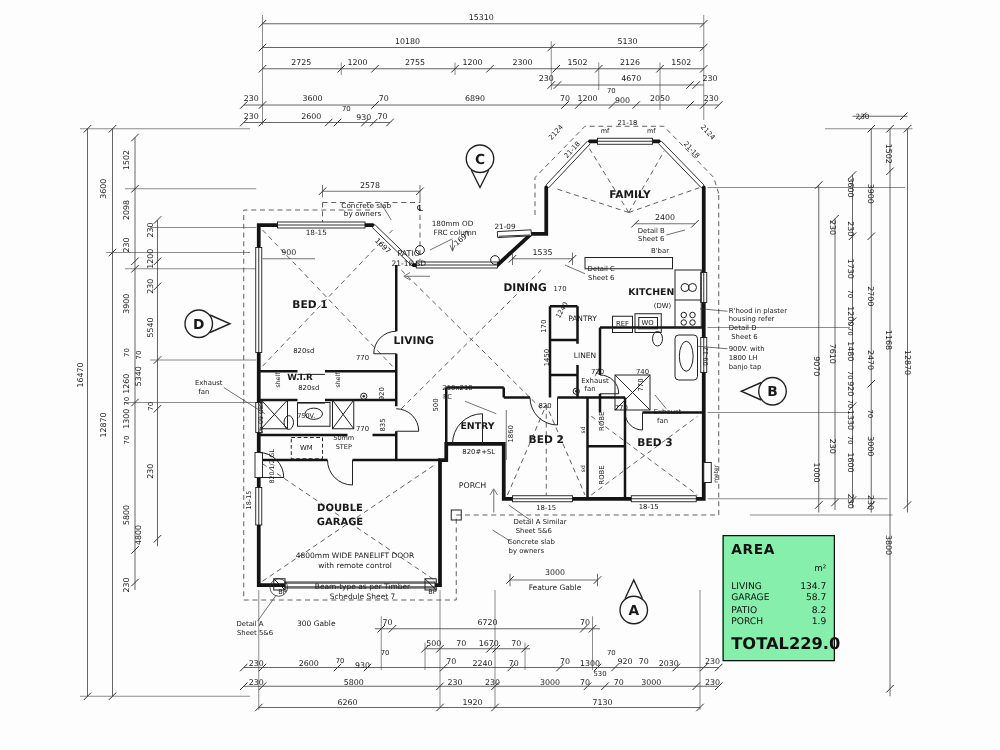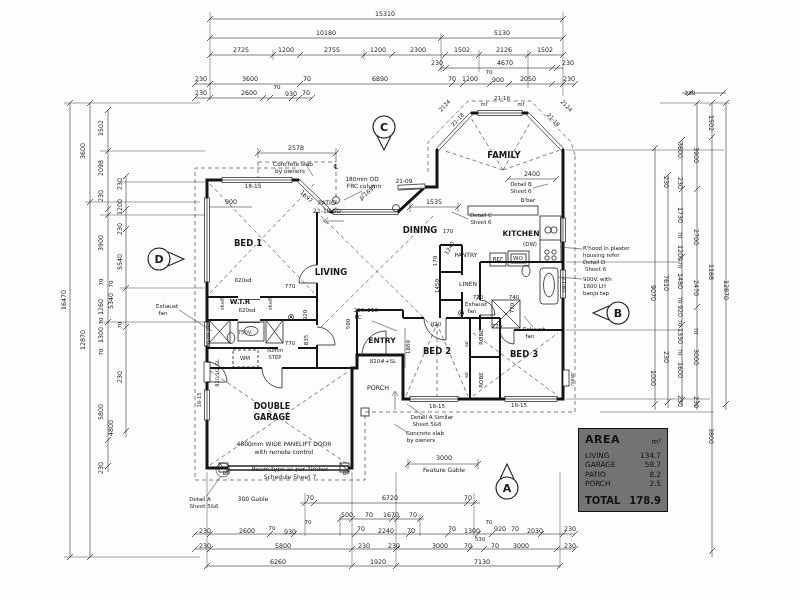--- a/index.html
+++ b/index.html
@@ -1,26 +1,26 @@
 <!DOCTYPE html>
 <html><head>
 <meta charset="utf-8">
 <style>
   html,body{margin:0;padding:0;background:#e8e8e8;}
   .canvas{position:relative;width:800px;height:600px;background:#fdfdfd;overflow:hidden;
           font-family:"DejaVu Sans",sans-serif;}
   svg{position:absolute;left:0;top:0;}
   svg text{fill:#1a1a1a;font-family:"DejaVu Sans",sans-serif;}
   .area-table{position:absolute;left:578px;top:428px;width:90px;box-sizing:border-box;
-              border:1.4px solid #111;background:#737373;padding:4px 6px 5px;color:#111;}
+              border:1.4px solid #111;background:#86efac;padding:4px 6px 5px;color:#111;}
   .at-head{display:flex;justify-content:space-between;align-items:flex-start;margin-bottom:5px;}
   .at-title{font-size:11px;font-weight:bold;letter-spacing:.5px;}
-  .at-unit{font-size:7px;margin-top:5px;}
+  .at-unit{font-size:7px;margin-top:18px;}
   .at-row{display:flex;justify-content:space-between;font-size:7.3px;line-height:1.3;}
-  .at-total{display:flex;justify-content:space-between;font-size:10px;font-weight:bold;margin-top:6px;text-align:right;}
+  .at-total{display:flex;justify-content:space-between;font-size:13px;font-weight:bold;margin-top:6px;text-align:right;}
 </style>
 </head>
 <body>
 
 <div class="canvas">
   <svg width="800" height="600" viewBox="0 0 800 600">
 
     <g stroke="#333" stroke-width="0.6" fill="none">
       <path d="M210,19 H563 M210,38 H563 M210,55 H563 M441,68 H563 M195,84 H575 M195,98 H312"></path>
       <path stroke-width="0.45" d="M210,12 V100 M563,12 V96 M441,33 V72 M273,50 V60 M364,50 V60 M479,50 V72 M528,50 V88"></path>
@@ -452,20 +452,20 @@
     <div class="at-row">
       <span>GARAGE</span>
       <span>58.7</span>
     </div>
     <div class="at-row">
       <span>PATIO</span>
       <span>8.2</span>
     </div>
     <div class="at-row">
       <span>PORCH</span>
-      <span>2.5</span>
+      <span>1.9</span>
     </div>
     <div class="at-total">
       <span>TOTAL</span>
-      <span>178.9</span>
+      <span>229.0</span>
     </div>
   </div>
 </div>
 
 </body></html>

